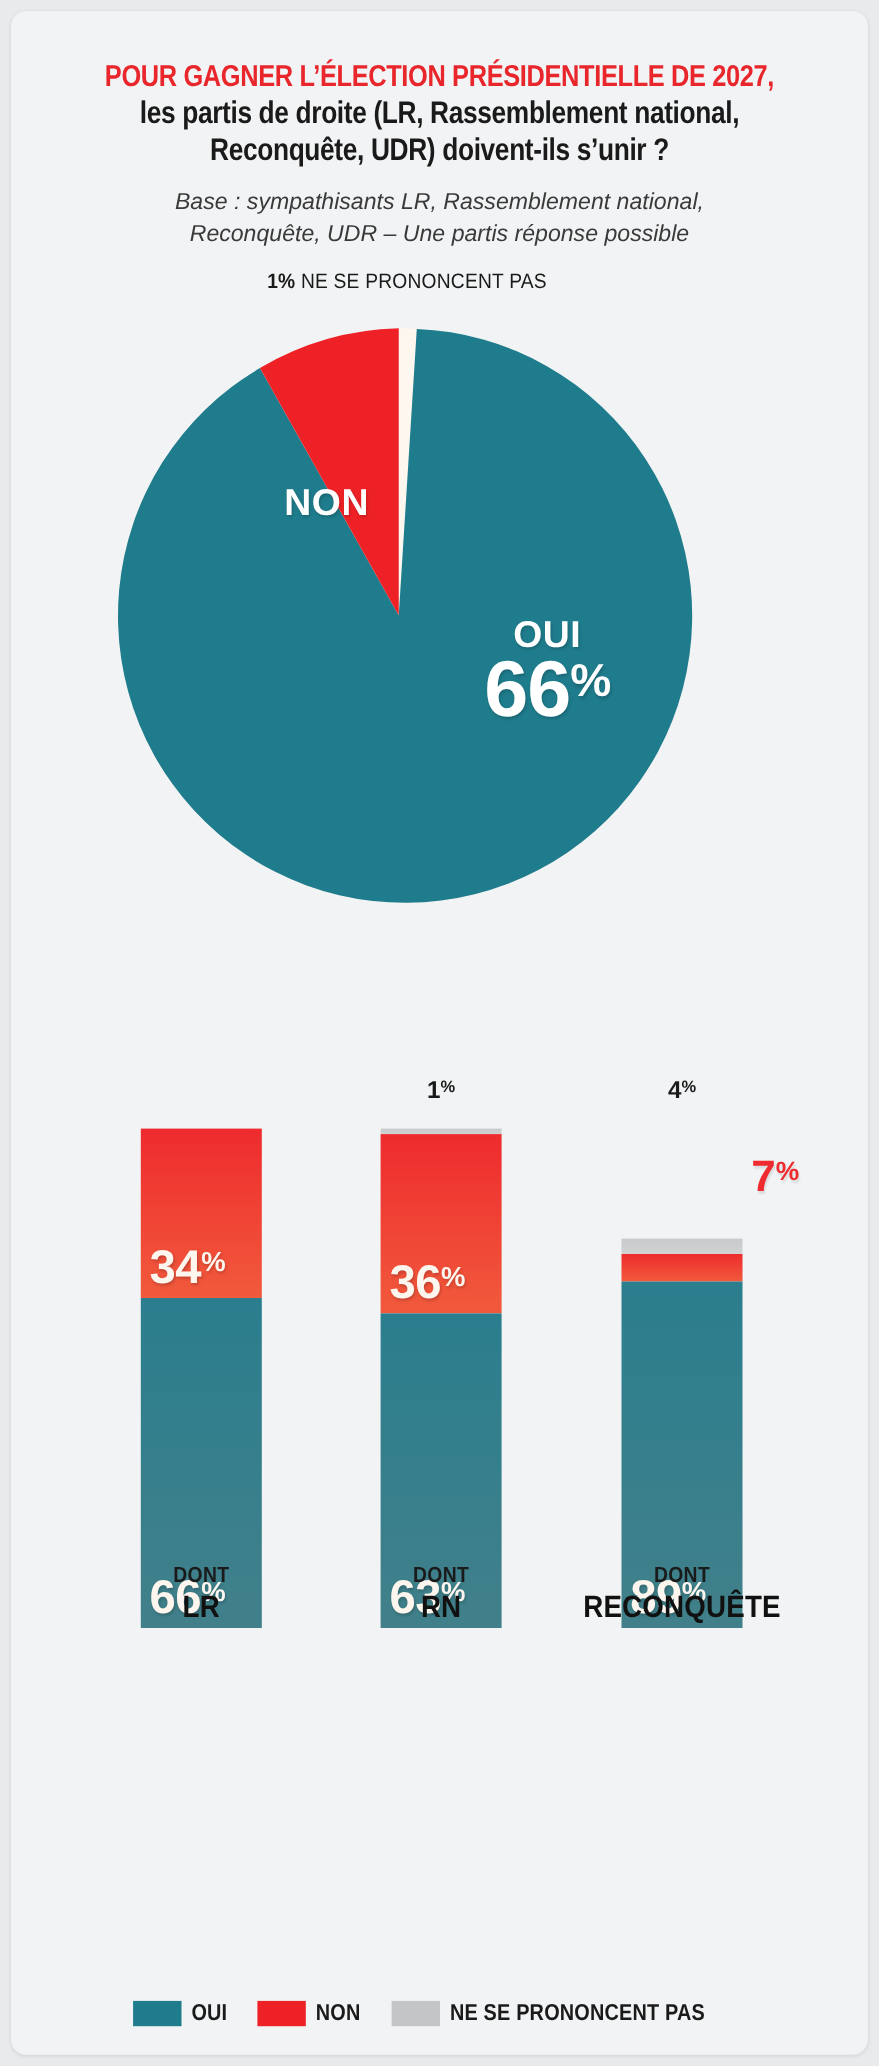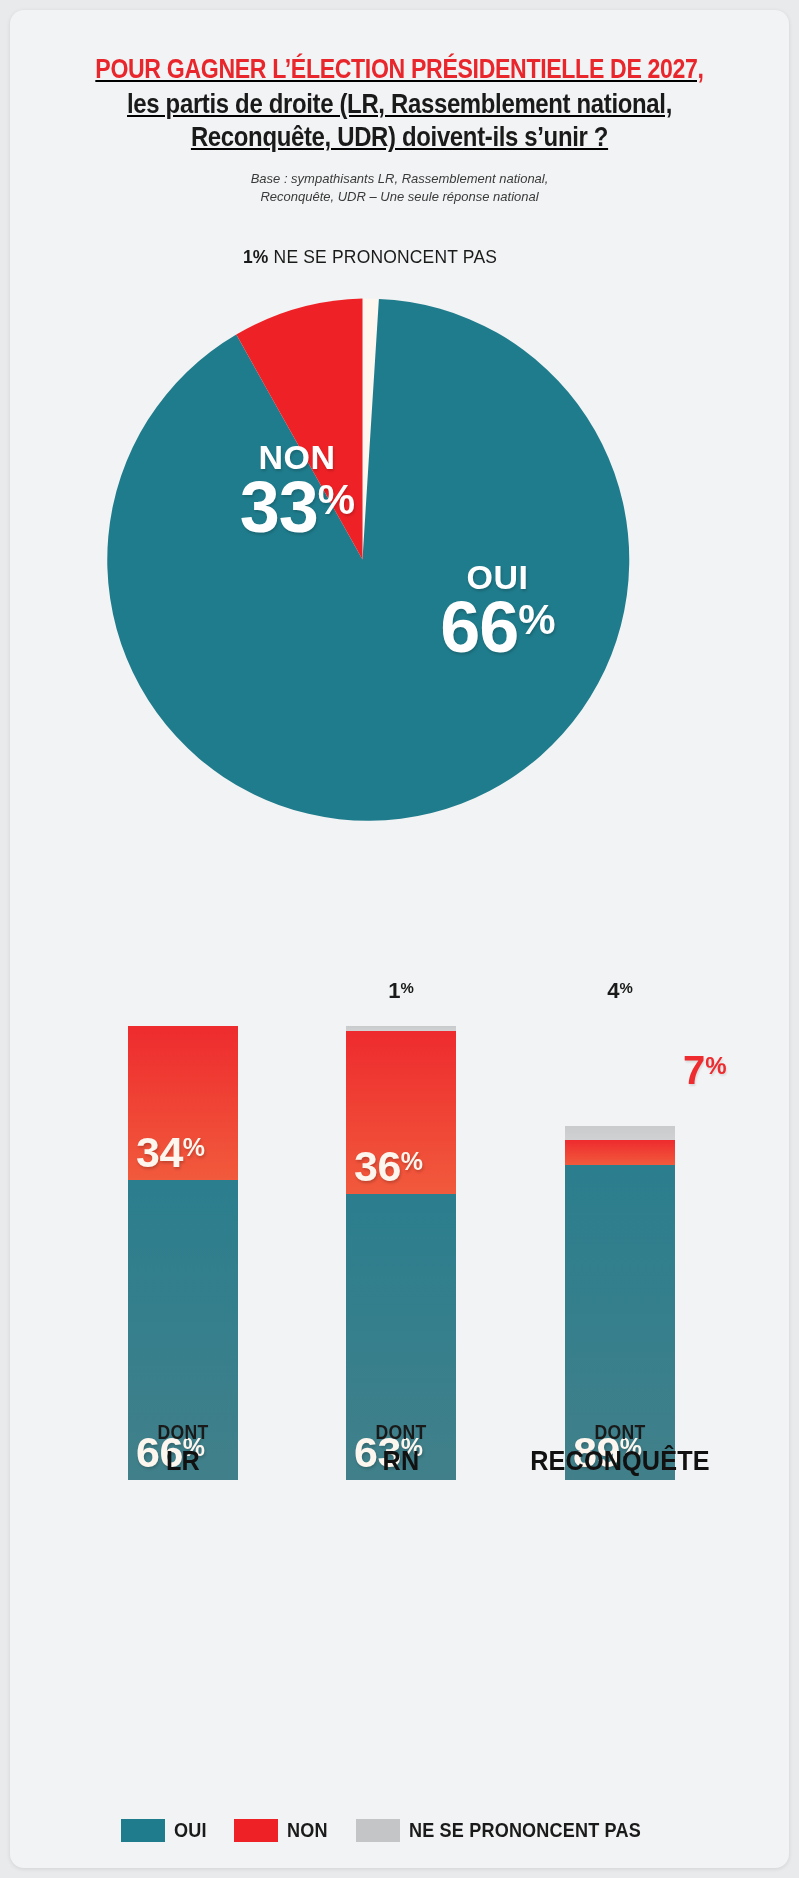--- a/index.html
+++ b/index.html
@@ -19,21 +19,20 @@
     box-shadow: 0 1px 4px rgba(0,0,0,0.10);
   }
 
   
   .title-block {
     position: absolute;
     left: 0; top: 44px;
     width: 779px;
     text-align: center;
     padding: 0 26px;
-    text-decoration: underline;
   }
   .title-line {
     font-family: "Liberation Sans Narrow", "Liberation Sans", sans-serif;
     font-weight: bold;
     line-height: 1.06;
     letter-spacing: -0.4px;
     transform: scaleX(0.84);
     transform-origin: center;
   }
   .t1 { color: #e8262b; font-size: 27.5px; }
@@ -41,21 +40,21 @@
   .t2 { margin-top: 5px; }
   .t3 { margin-top: 3px; }
 
   .subtitle {
     position: absolute;
     left: 0; top: 160px;
     width: 779px;
     text-align: center;
     font-family: "Liberation Sans", sans-serif;
     font-style: italic;
-    font-size: 13px;
+    font-size: 21px;
     color: #3a3a3a;
     line-height: 1.38;
     padding: 0 100px;
   }
 
   
   .pie-callout {
     position: absolute;
     left: 150px; top: 236px;
     width: 420px;
@@ -207,41 +206,40 @@
 <div class="card">
 
   <div class="title-block">
     <div class="title-line t1">POUR GAGNER L’ÉLECTION PRÉSIDENTIELLE DE 2027,</div>
     <div class="title-line t2">les partis de droite (LR, Rassemblement national,</div>
     <div class="title-line t3">Reconquête, UDR) doivent-ils s’unir ?</div>
   </div>
 
   <div class="subtitle">
     <span>Base : sympathisants LR, Rassemblement national,</span><br>
-    <span>Reconquête, UDR – Une seule réponse national</span>
+    <span>Reconquête, UDR – Une partis réponse possible</span>
   </div>
 
   <div class="pie-callout">
     <b>1%</b>
     <span>NE SE PRONONCENT PAS</span>
   </div>
 
   <div class="pie-wrap">
     <svg class="pie-svg" width="535" height="535" viewBox="0 0 535 535">
 
       <path d="M267.5 267.5 L267.5 6.5 A261 261 0 0 1 283.9 7.0 Z" fill="#fdf7ef"></path>
 
       <path d="M267.5 267.5 L283.9 7.0 A261 261 0 1 1 141.3 42.6 Z" fill="#1f7c8c"></path>
 
       <path d="M267.5 267.5 L141.3 42.6 A261 261 0 0 1 267.5 6.5 Z" fill="#ee2226"></path>
     </svg>
 
     <div class="pie-label lbl-non">
       <span class="word">NON</span>
-      <span class="num"><span>33</span><span class="pct">%</span></span>
     </div>
 
     <div class="pie-label lbl-oui">
       <span class="word">OUI</span>
       <span class="num"><span>66</span><span class="pct">%</span></span>
     </div>
   </div>
 
   <div class="bars">
 

